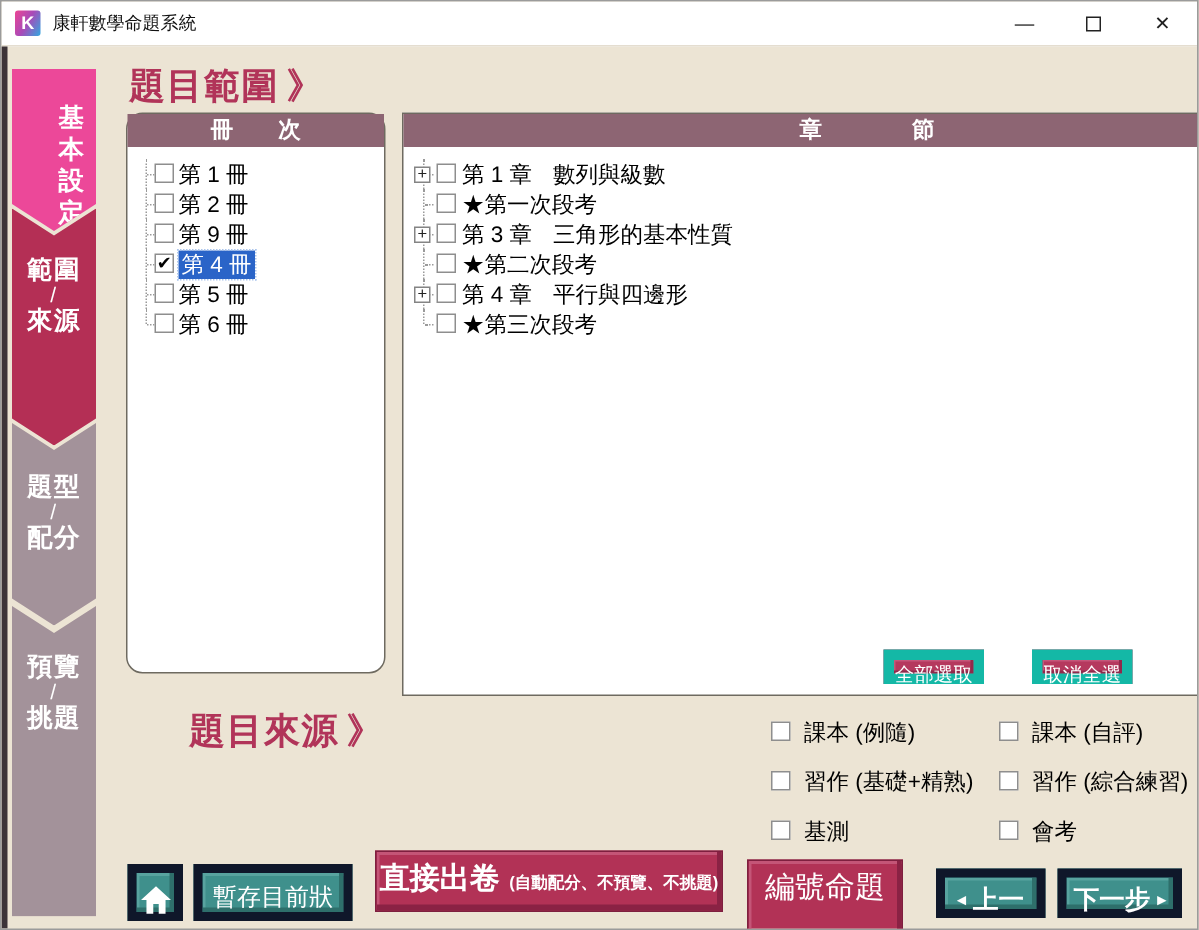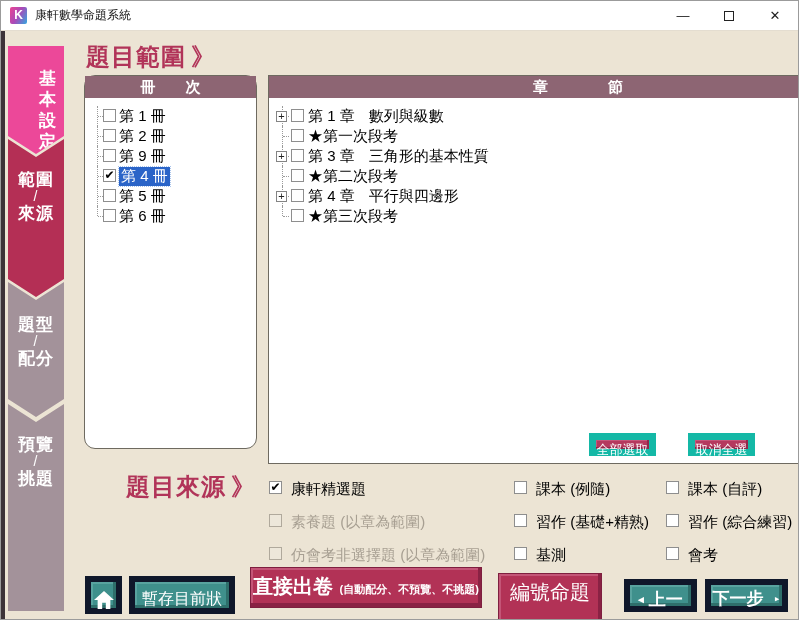--- a/index.html
+++ b/index.html
@@ -101,21 +101,21 @@
           box-shadow: inset -3px -3px 0 #2e6f6b, inset 2px 2px 0 #58a39f; }
   .crimson { background: #b23256; border: 1px solid #7e1f3f;
              box-shadow: inset -3px -4px 0 #8a2244, inset 2px 2px 0 #c45577; }
   #homeBtn     { left: 84px;  top: 575px; width: 37px;  height: 38px; padding-top: 8px; }
   #saveBtn     { left: 128px; top: 575px; width: 106px; height: 38px; font-size: 16px; line-height: 34px; }
   #directBtn   { left: 249px; top: 566px; width: 232px; height: 41px; line-height: 37px; white-space: nowrap; }
   .direct-main { font-size: 20px; font-weight: bold; }
   .direct-note { font-size: 11px; font-weight: bold; margin-left: 2px; }
   #numberedBtn { left: 497px; top: 572px; width: 104px; height: 52px; font-size: 20px; line-height: 37px; }
   #prevBtn     { left: 623px; top: 578px; width: 73px;  height: 33px; font-size: 17px; font-weight: bold; line-height: 29px; }
-  #nextBtn     { left: 704px; top: 578px; width: 83px;  height: 33px; font-size: 17px; font-weight: bold; line-height: 29px; font-family: Liberation Mono, monospace; }
+  #nextBtn     { left: 704px; top: 578px; width: 83px;  height: 33px; font-size: 17px; font-weight: bold; line-height: 29px; }
   .arrow { font-size: 11px; vertical-align: 2px; }
 </style>
 </head>
 <body>
 
 <div class="app">
 
   <div class="titlebar">
     <div class="app-logo">K</div>
     <div class="title-text">康軒數學命題系統</div>
@@ -216,25 +216,20 @@
         </div>
       </div>
     <div class="panel-btn" id="selectAllBtn">全部選取</div>
     <div class="panel-btn" id="deselectAllBtn">取消全選</div>
   </div>
 
   <div class="section-heading" id="sourceHeading">
     <span>題目來源</span><span class="chev">》</span>
   </div>
 
-  <div class="src-col col0">
-      <div class="src-row"><span class="cb checked"></span><span>康軒精選題</span></div>
-      <div class="src-row disabled"><span class="cb disabled"></span><span>素養題 (以章為範圍)</span></div>
-      <div class="src-row disabled"><span class="cb disabled"></span><span>仿會考非選擇題 (以章為範圍)</span></div>
-    </div>
   <div class="src-col col1">
       <div class="src-row"><span class="cb"></span><span>課本 (例隨)</span></div>
       <div class="src-row"><span class="cb"></span><span>習作 (基礎+精熟)</span></div>
       <div class="src-row"><span class="cb"></span><span>基測</span></div>
     </div>
   <div class="src-col col2">
       <div class="src-row"><span class="cb"></span><span>課本 (自評)</span></div>
       <div class="src-row"><span class="cb"></span><span>習作 (綜合練習)</span></div>
       <div class="src-row"><span class="cb"></span><span>會考</span></div>
     </div>

